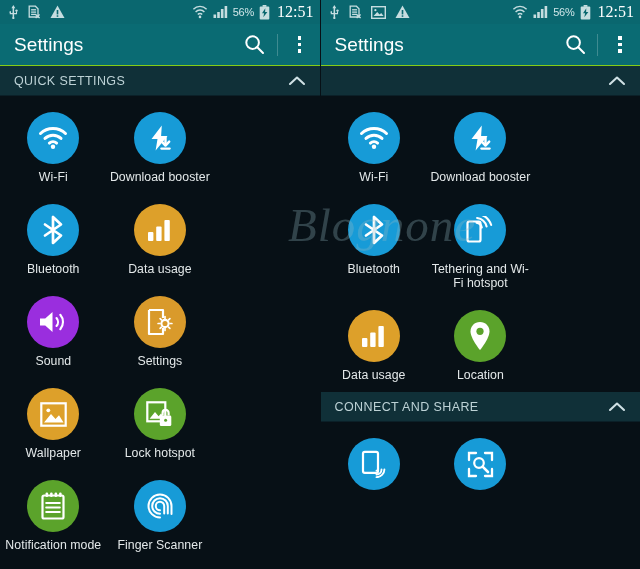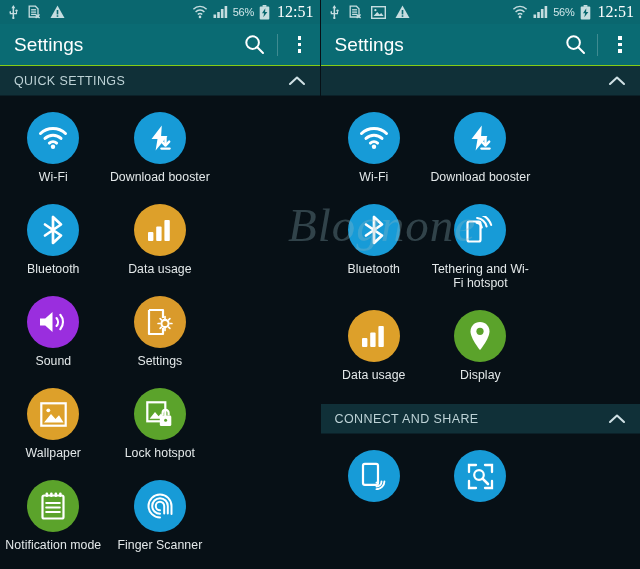--- a/index.html
+++ b/index.html
@@ -611,26 +611,26 @@
         <div class="cell-label">Data usage</div>
       </div>
 
       <div class="cell">
         <div class="bubble" style="background:#5ba32b">
           <svg width="22" height="30" viewBox="0 0 22 30">
             <path d="M11 1 C5.5 1 1.5 5.2 1.5 10.4 C1.5 17.4 11 29 11 29 S20.5 17.4 20.5 10.4 C20.5 5.2 16.5 1 11 1 Z" fill="#fff"></path>
             <circle cx="11" cy="10.3" r="3.6" fill="#5ba32b"></circle>
           </svg>
         </div>
-        <div class="cell-label">Display</div>
-      </div>
-
-    </div>
-
-    <div class="section" style="margin-top:18px">
+        <div class="cell-label">Location</div>
+      </div>
+
+    </div>
+
+    <div class="section" style="margin-top:6px">
       <span class="section-title">CONNECT AND SHARE</span>
       <span class="chev">
         <svg width="18" height="11" viewBox="0 0 18 11">
             <path d="M2 9 L9 2.5 L16 9" fill="none" stroke="#cfe0e4" stroke-width="2.1" stroke-linecap="round" stroke-linejoin="round"></path>
           </svg>
       </span>
     </div>
 
     <div class="grid">
       <div class="cell">

